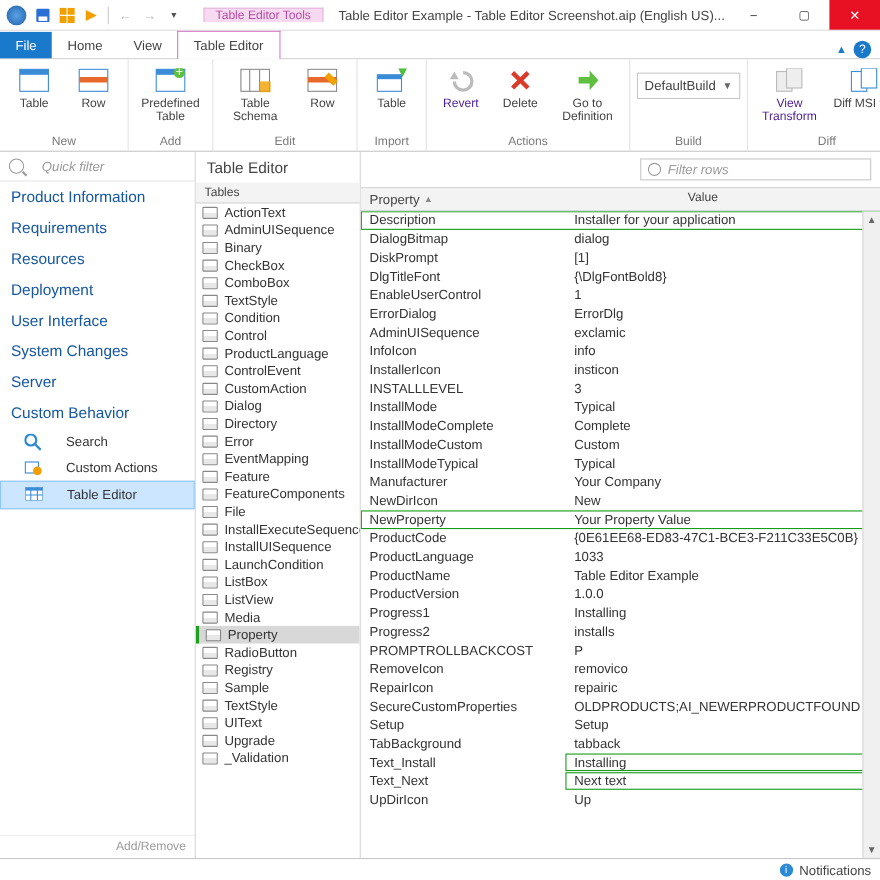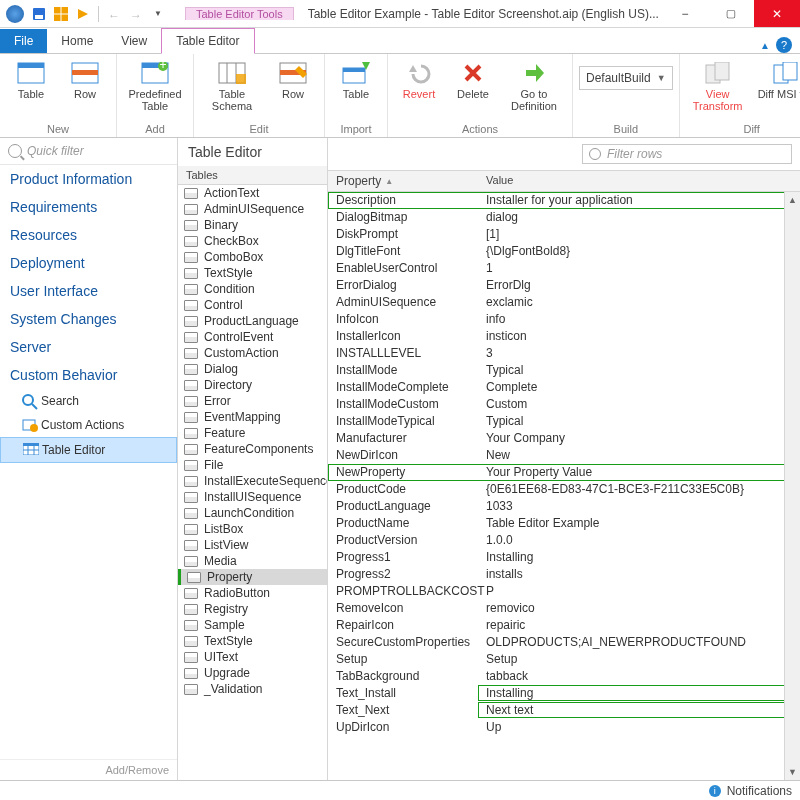--- a/index.html
+++ b/index.html
@@ -26,34 +26,34 @@
 .menubar .right .chev { font-size:10px;}
 .menubar .right .help { width:16px;height:16px;border-radius:50%;background:#1979ca;color:#fff;display:flex;align-items:center;justify-content:center;font-size:11px;}
 
 
 .ribbon { height:84px; background:#fff; border-bottom:1px solid #c8c8c8; display:flex; }
 .rgrp { border-right:1px solid #e4e4e4; padding:4px 6px 2px 6px; display:flex; flex-direction:column; }
 .rgrp .btns { display:flex; gap:4px; flex:1;}
 .rgrp .glabel { text-align:center; color:#7a7a7a; font-size:11px; padding-top:2px;}
 .rbtn { width:50px; display:flex; flex-direction:column; align-items:center; gap:2px; color:#444; padding-top:2px; cursor:pointer;}
 .rbtn.wide { width:64px;}
-.rbtn.disabled { color:#ef4444; }
+.rbtn.disabled { color:#4c1d95; }
 .rico { width:30px; height:26px; display:flex; align-items:center; justify-content:center;}
 .rlabel { font-size:11px; text-align:center; line-height:1.1;}
 .buildbox { border:1px solid #c8c8c8; padding:3px 6px; display:flex; align-items:center; gap:6px; color:#444; margin-top:8px; height:24px;}
 .buildbox .dd { color:#666; font-size:9px;}
 
 
 .bodyrow { display:flex; height: calc(800px - 28px - 26px - 84px - 20px); }
 .leftnav { width:178px; border-right:1px solid #d6d6d6; display:flex; flex-direction:column;}
-.qfilter { padding:6px 8px; border-bottom:1px solid #e8e8e8; display:flex; align-items:center; gap:5px; color:#9a9a9a;}
+.qfilter { padding:6px 8px; border-bottom:1px solid #e8e8e8; display:flex; align-items:center; gap:16px; color:#9a9a9a;}
 .qfilter .mag { width:14px; height:14px; border:1.5px solid #9a9a9a; border-radius:50%; position:relative;}
 .qfilter .mag::after { content:""; position:absolute; width:5px; height:1.5px; background:#9a9a9a; transform:rotate(45deg); right:-4px; bottom:-1px;}
 .leftnav .cat { color:#1557a0; font-size:14px; padding:6px 10px; cursor:pointer;}
-.leftnav .sub { display:flex; align-items:center; gap:1px; padding:5px 8px 5px 22px; color:#333; cursor:pointer;}
+.leftnav .sub { display:flex; align-items:center; gap:20px; padding:5px 8px 5px 22px; color:#333; cursor:pointer;}
 .leftnav .sub.sel { background:#cde6ff; border:1px solid #8fc6f8;}
 .leftnav .subico { width:18px; height:14px; }
 .leftnav .spacer { flex:1;}
 .leftnav .addremove { text-align:right; color:#9a9a9a; padding:4px 8px; font-size:11px; border-top:1px solid #eee;}
 
 
 .mid { width:150px; display:flex; flex-direction:column; border-right:1px solid #d6d6d6;}
 .panehead { padding:6px 10px; color:#444; font-size:14px; border-bottom:1px solid #e4e4e4;}
 .thead { background:#f3f3f3; padding:3px 8px; border-bottom:1px solid #d6d6d6; color:#444; font-size:11px;}
 .tlist { flex:1; overflow:hidden;}
@@ -62,23 +62,23 @@
 .trow.selwrap { background:#d8d8d8; border-left:3px solid #1fa01f;}
 
 
 .rightpane { flex:1; display:flex; flex-direction:column; }
 .rhead { display:flex; align-items:center; padding:6px 8px; gap:10px;}
 .rhead .title { font-size:14px; color:#444;}
 .rhead .filter { margin-left:auto; border:1px solid #c8c8c8; display:flex; align-items:center; padding:2px 6px; gap:6px; color:#9a9a9a; width:210px;}
 .gridhead { display:flex; background:#f3f3f3; border-top:1px solid #d6d6d6; border-bottom:1px solid #d6d6d6;}
 .gridhead div { padding:3px 8px; font-size:11px; color:#444;}
 .gh-prop { width:150px; display:flex; align-items:center; gap:4px;}
-.gh-val { flex:1;}
+.gh-val { flex:1;text-align:center;}
 .grid { flex:1; overflow:hidden; position:relative;}
-.grow { display:flex; border-bottom:1px solid transparent; font-size:12px;}
+.grow { display:flex; border-bottom:1px solid transparent; font-size:12px;gap:36px;}
 .grow .c1 { width:150px; padding:1px 8px; color:#333;}
 .grow .c2 { flex:1; padding:1px 8px; color:#333;}
 .grow.hl { outline:1.5px solid #179c17; outline-offset:-1px;}
 .grow.hlval .c2 { outline:1.5px solid #179c17; outline-offset:-1px; }
 .sbar { position:absolute; right:0; top:0; bottom:0; width:16px; background:#f0f0f0; border-left:1px solid #d6d6d6; display:flex; flex-direction:column; align-items:center;}
 .sbar .arr { height:16px; color:#666; font-size:9px; display:flex; align-items:center;}
 
 
 .status { position:absolute; left:0; right:0; bottom:0; height:20px; background:#fff; border-top:1px solid #c8c8c8; display:flex; align-items:center; padding:0 8px; color:#444; font-size:11px;}
 .status .right { margin-left:auto; display:flex; align-items:center; gap:6px;}

